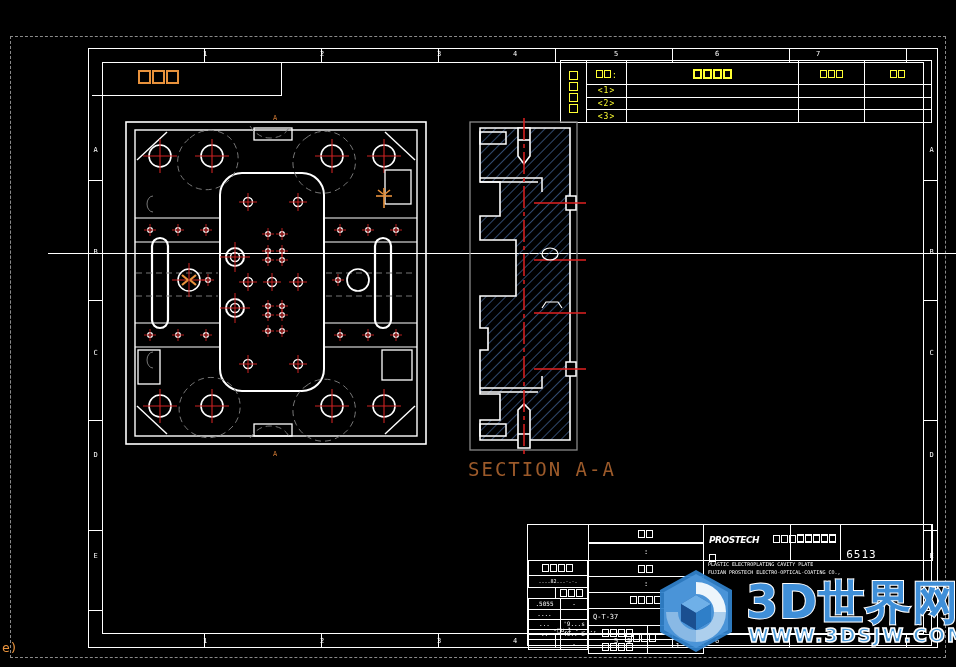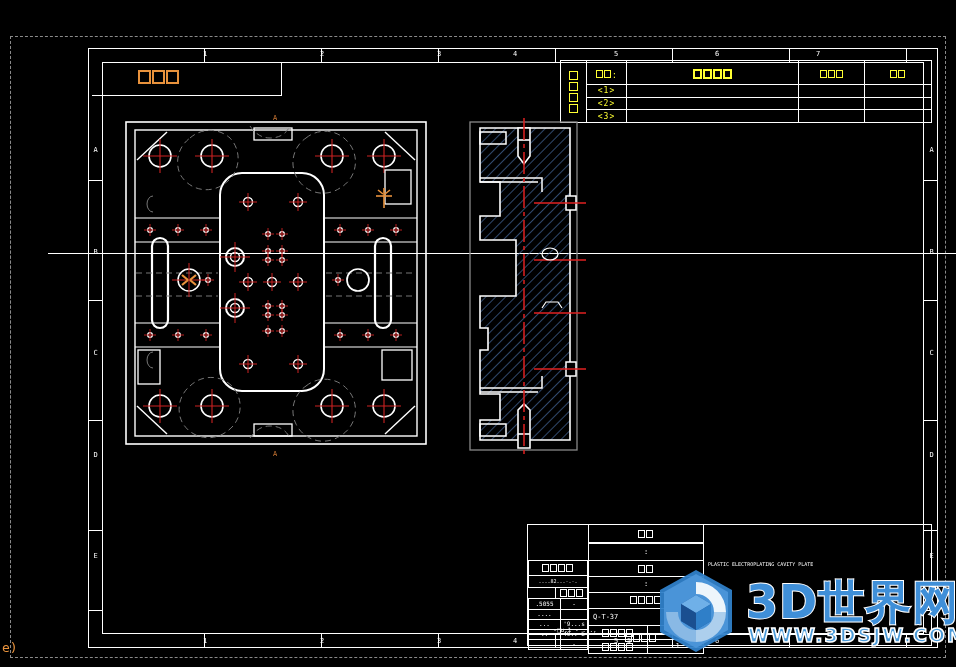--- a/index.html
+++ b/index.html
@@ -530,33 +530,51 @@
     <line x1="68" y1="251" x2="120" y2="251"></line>
   </g>
 
   <g stroke="#ffffff" stroke-width="1.2" fill="none">
     <path d="M76 136 a8 6 0 0 1 16 0 a8 6 0 0 1 -16 0"></path>
     <path d="M76 190 l4 -6 l12 0 l4 6"></path>
   </g>
 </svg>
 </div>
 
+<div class="seclab">SECTION A-A</div>
 
 <div class="titleblock">
 
   <div class="tb-cell" style="left:60px;top:-1px;width:116px;height:19px;">
     <div class="tb-t" style="padding-top:5px;">
       <span class="whitec"><span class="cjkbox-s"></span><span class="cjkbox-s"></span></span>
     </div>
   </div>
   <div class="tb-cell" style="left:60px;top:18px;width:116px;height:18px;">
     <div class="tb-t7" style="padding-top:5px;">:</div>
   </div>
 
-
+  <div class="tb-cell" style="left:175px;top:-1px;width:138px;height:37px;">
+    <div style="padding:3px 0 0 5px;">
+      <span class="logotxt">PROSTECH</span>
+      <span class="whitec" style="margin-left:4px;">
+        <span class="cjkbox-s"></span><span class="cjkbox-s"></span><span class="cjkbox-s"></span><span class="cjkbox-s"></span><span class="cjkbox-s"></span><span class="cjkbox-s"></span><span class="cjkbox-s"></span><span class="cjkbox-s"></span><span class="cjkbox-s"></span>
+      </span>
+    </div>
+    <div class="subtxt" style="padding:3px 0 0 4px;text-align:left;white-space:nowrap;overflow:hidden;">FUJIAN PROSTECH ELECTRO-OPTICAL-COATING CO.,LTD</div>
+  </div>
+
+  <div class="tb-cell" style="left:262px;top:-1px;width:143px;height:37px;">
+    <div style="padding:2px 0 0 6px;">
+      <span class="whitec">
+        <span class="cjkbox-s"></span><span class="cjkbox-s"></span><span class="cjkbox-s"></span><span class="cjkbox-s"></span><span class="cjkbox-s"></span>
+      </span>
+    </div>
+    <div style="color:#ffffff;font-size:11px;text-align:center;padding-top:2px;letter-spacing:1px;">6513</div>
+  </div>
 
   <div class="tb-cell" style="left:60px;top:35px;width:116px;height:17px;">
     <div class="tb-t" style="padding-top:4px;">
       <span class="whitec"><span class="cjkbox-s"></span><span class="cjkbox-s"></span></span>
     </div>
   </div>
   <div class="tb-cell" style="left:60px;top:51px;width:116px;height:17px;">
     <div class="tb-t7" style="padding-top:4px;">:</div>
   </div>
   <div class="tb-cell" style="left:60px;top:67px;width:116px;height:17px;">

